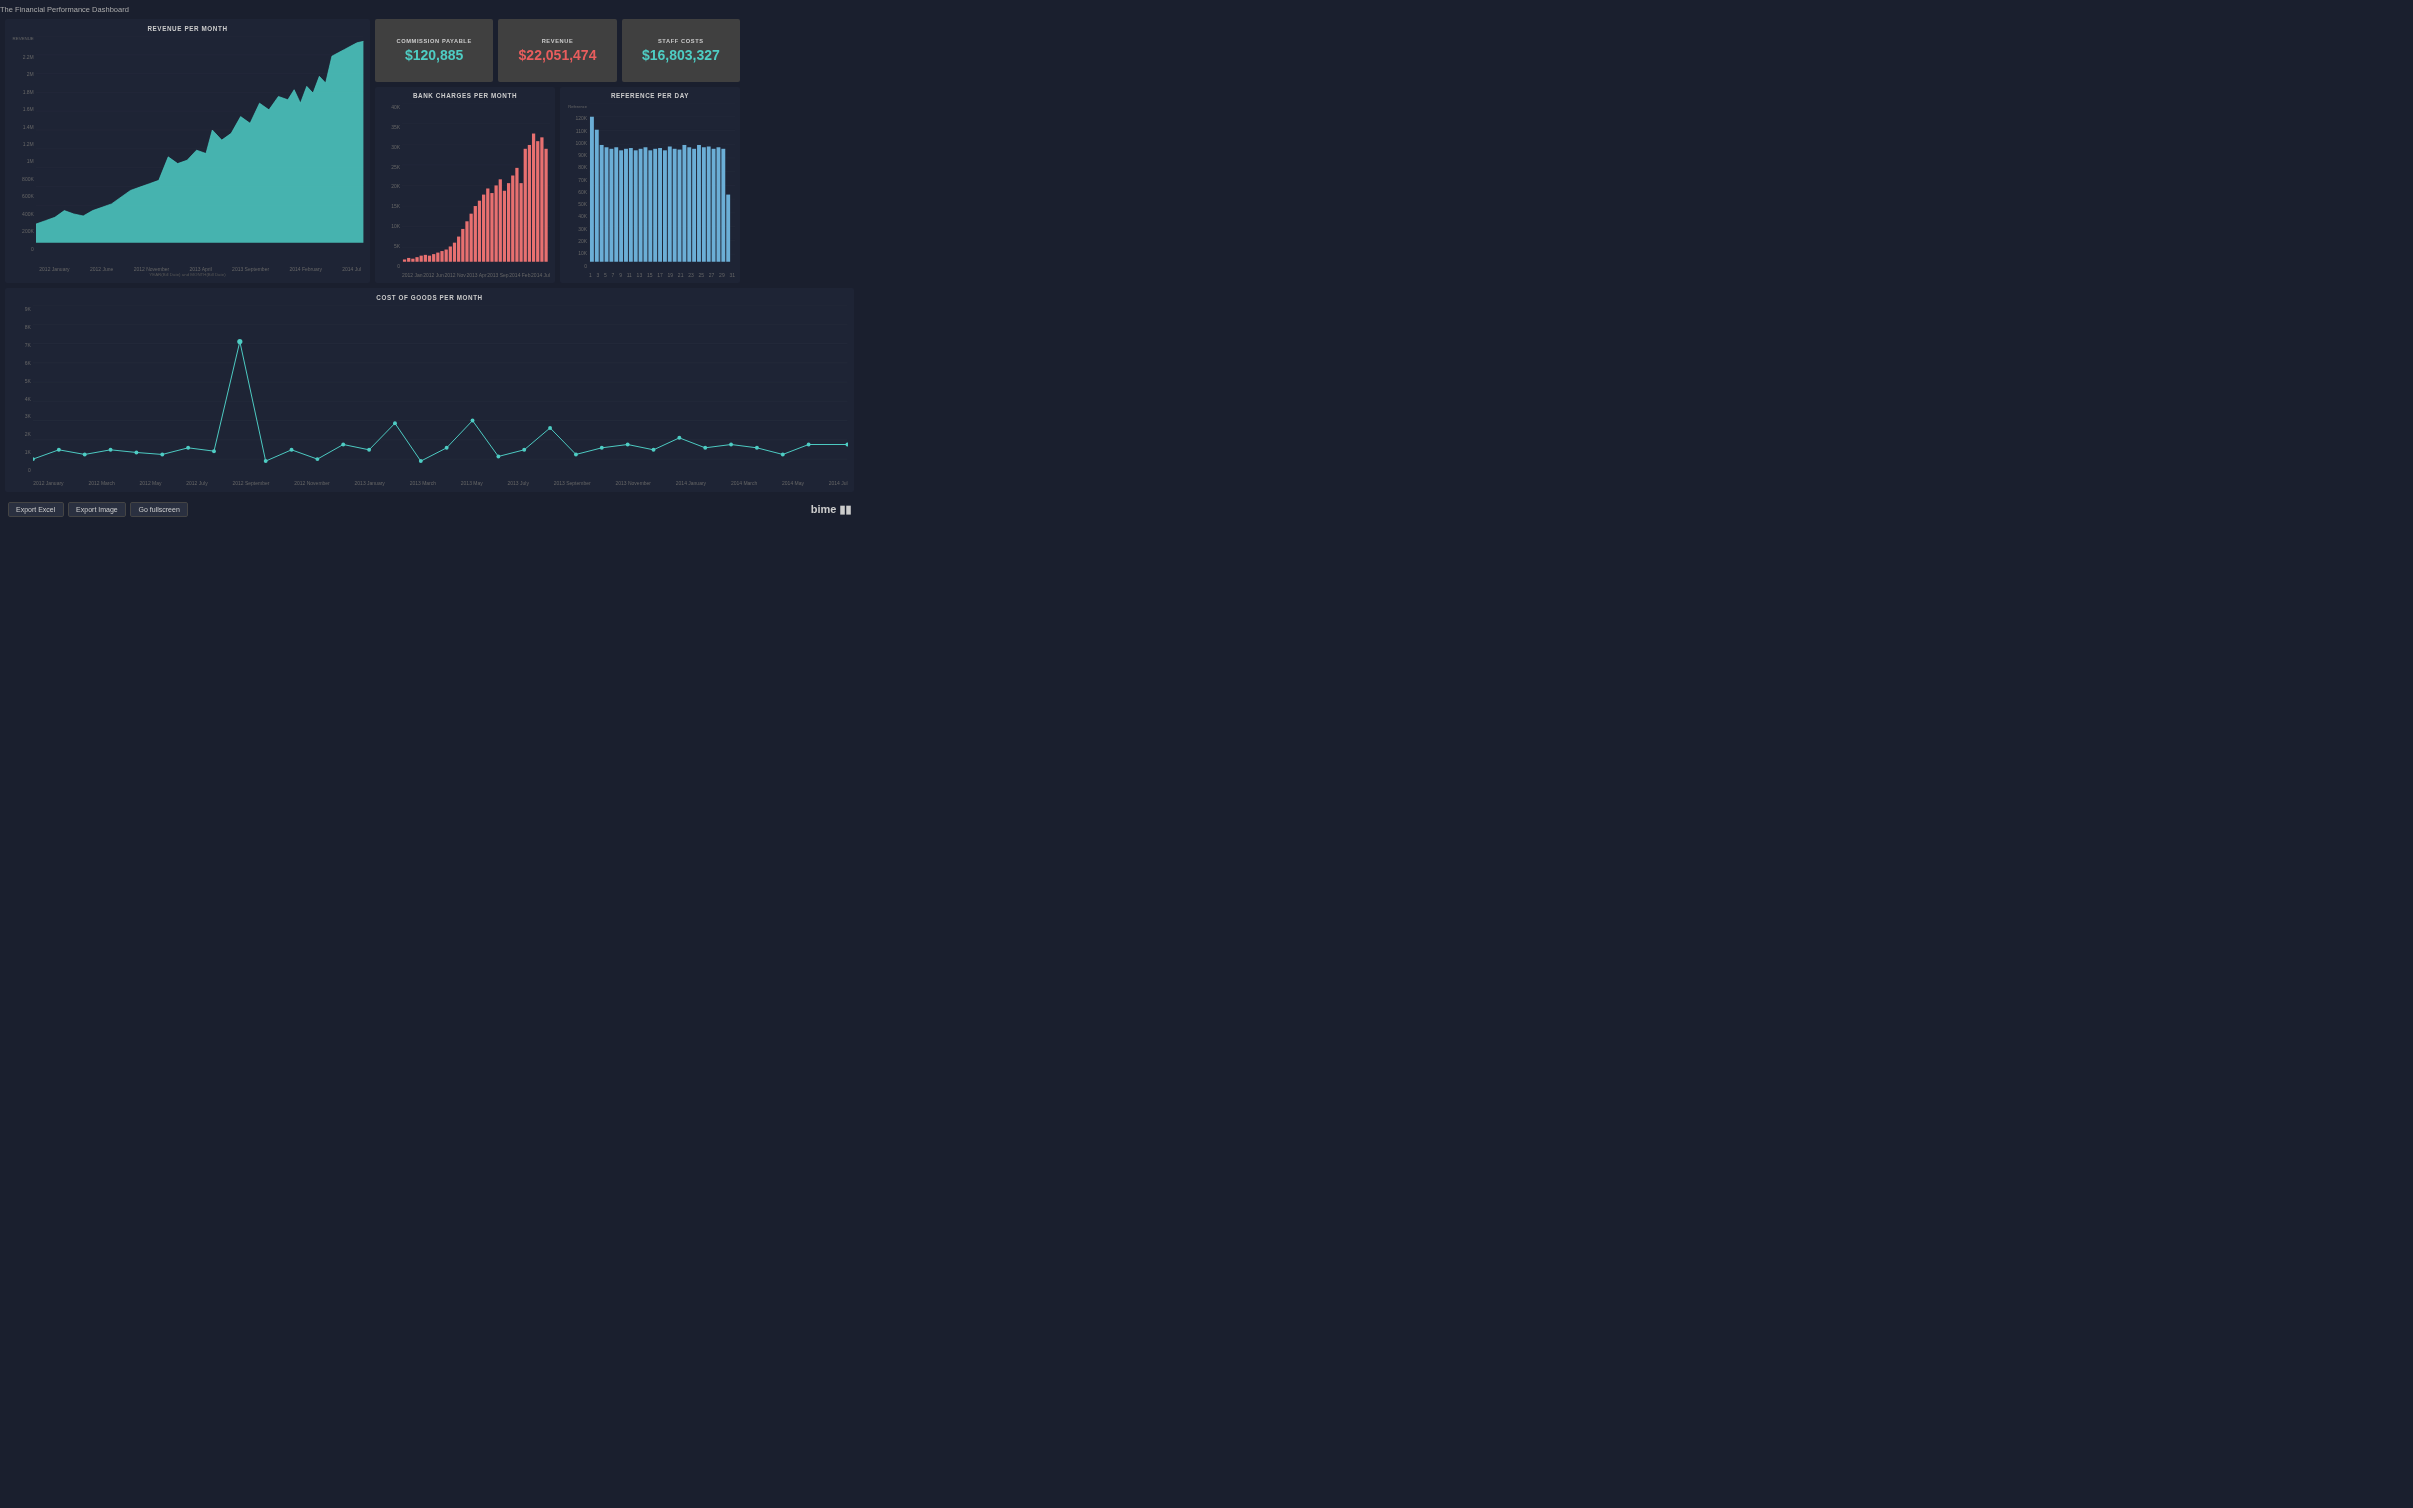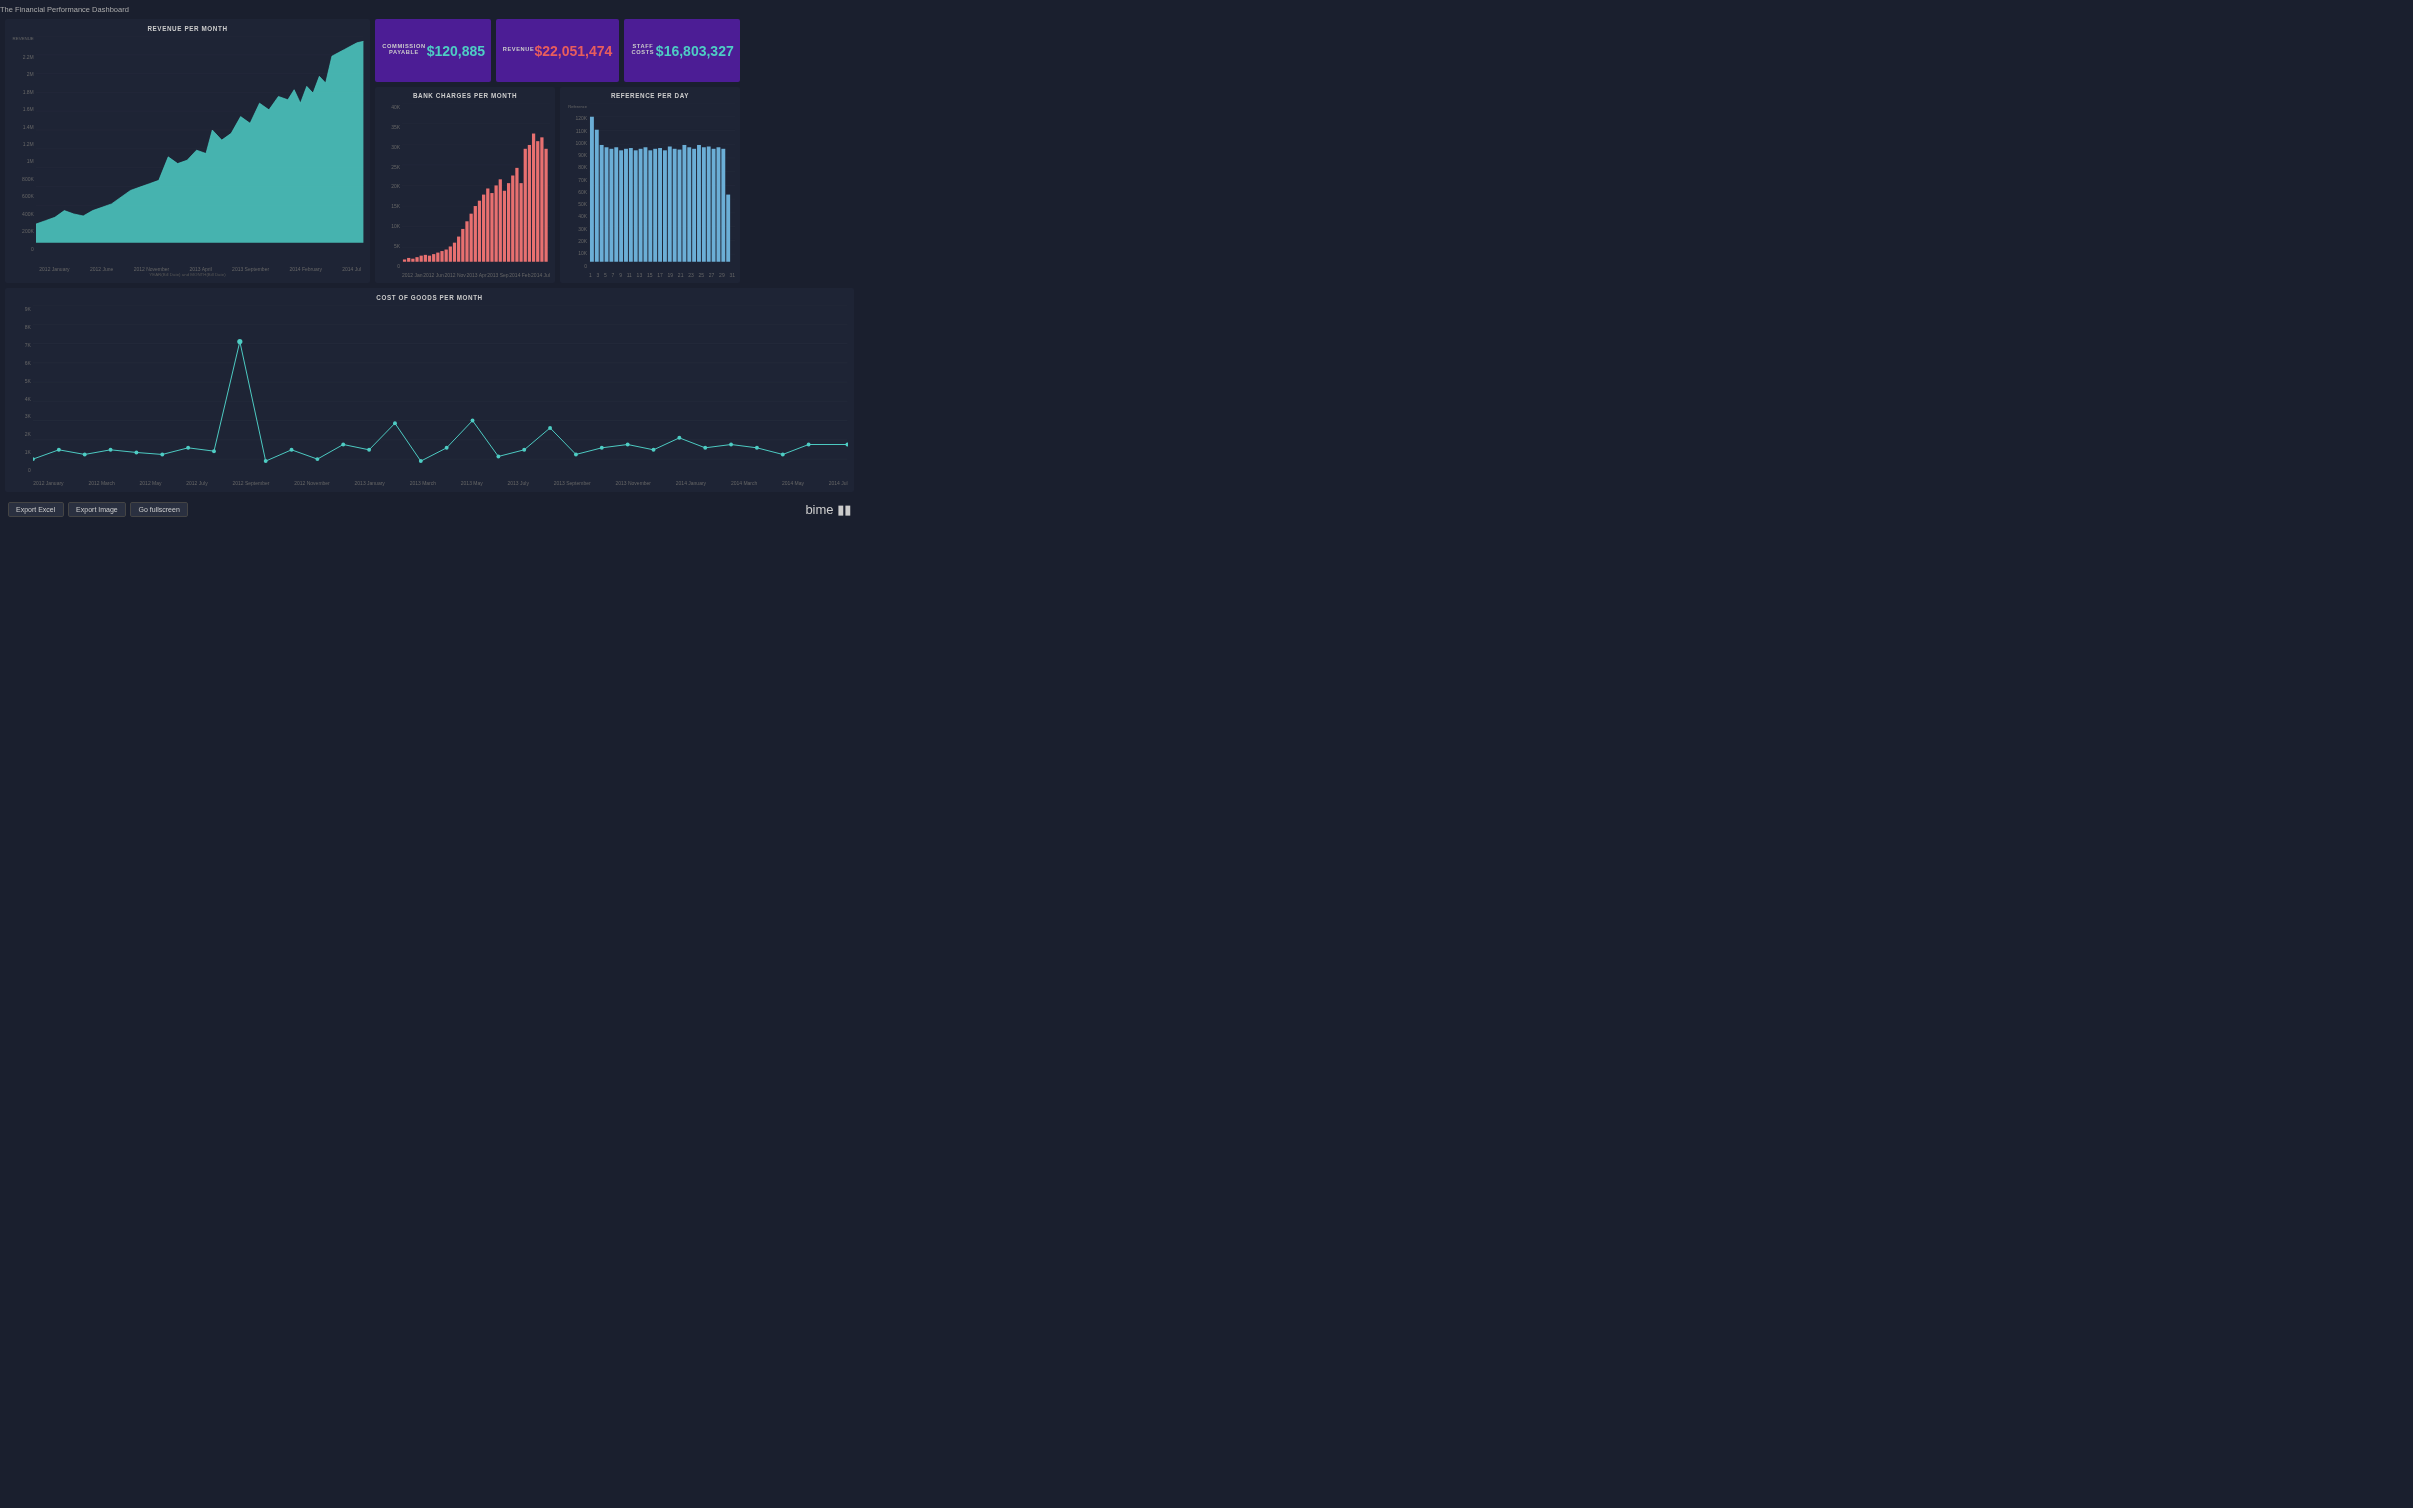--- a/index.html
+++ b/index.html
@@ -48,25 +48,25 @@
       flex-direction: column;
       flex: 0 0 365px;
       gap: 5px;
     }
     .kpi-row {
       display: flex;
       gap: 5px;
       height: 63px;
     }
     .kpi-card {
-      background: #4c1d95;
+      background: #404040;
       border-radius: 1.9px;
       flex: 1;
       display: flex;
-      flex-direction: row;
+      flex-direction: column;
       align-items: center;
       justify-content: center;
       padding: 6.3px;
     }
     .kpi-label {
       font-size: 5.7px;
       font-weight: bold;
       letter-spacing: 0.6px;
       color: #ccc;
       text-align: center;
@@ -126,22 +126,22 @@
       background: #2a3040;
       color: #ccc;
       border: 0.6px solid #444;
       border-radius: 1.9px;
       padding: 3.1px 7.5px;
       font-size: 7px;
       cursor: pointer;
     }
     .bime-logo {
       color: #ccc;
-      font-size: 13px;
-      font-weight: normal;
+      font-size: 11px;
+      font-weight: bold;
     }
     .chart-subtitle {
       font-size: 4.4px;
       color: #555;
       text-align: center;
     }
   </style>
 </head>
 <body>
 

